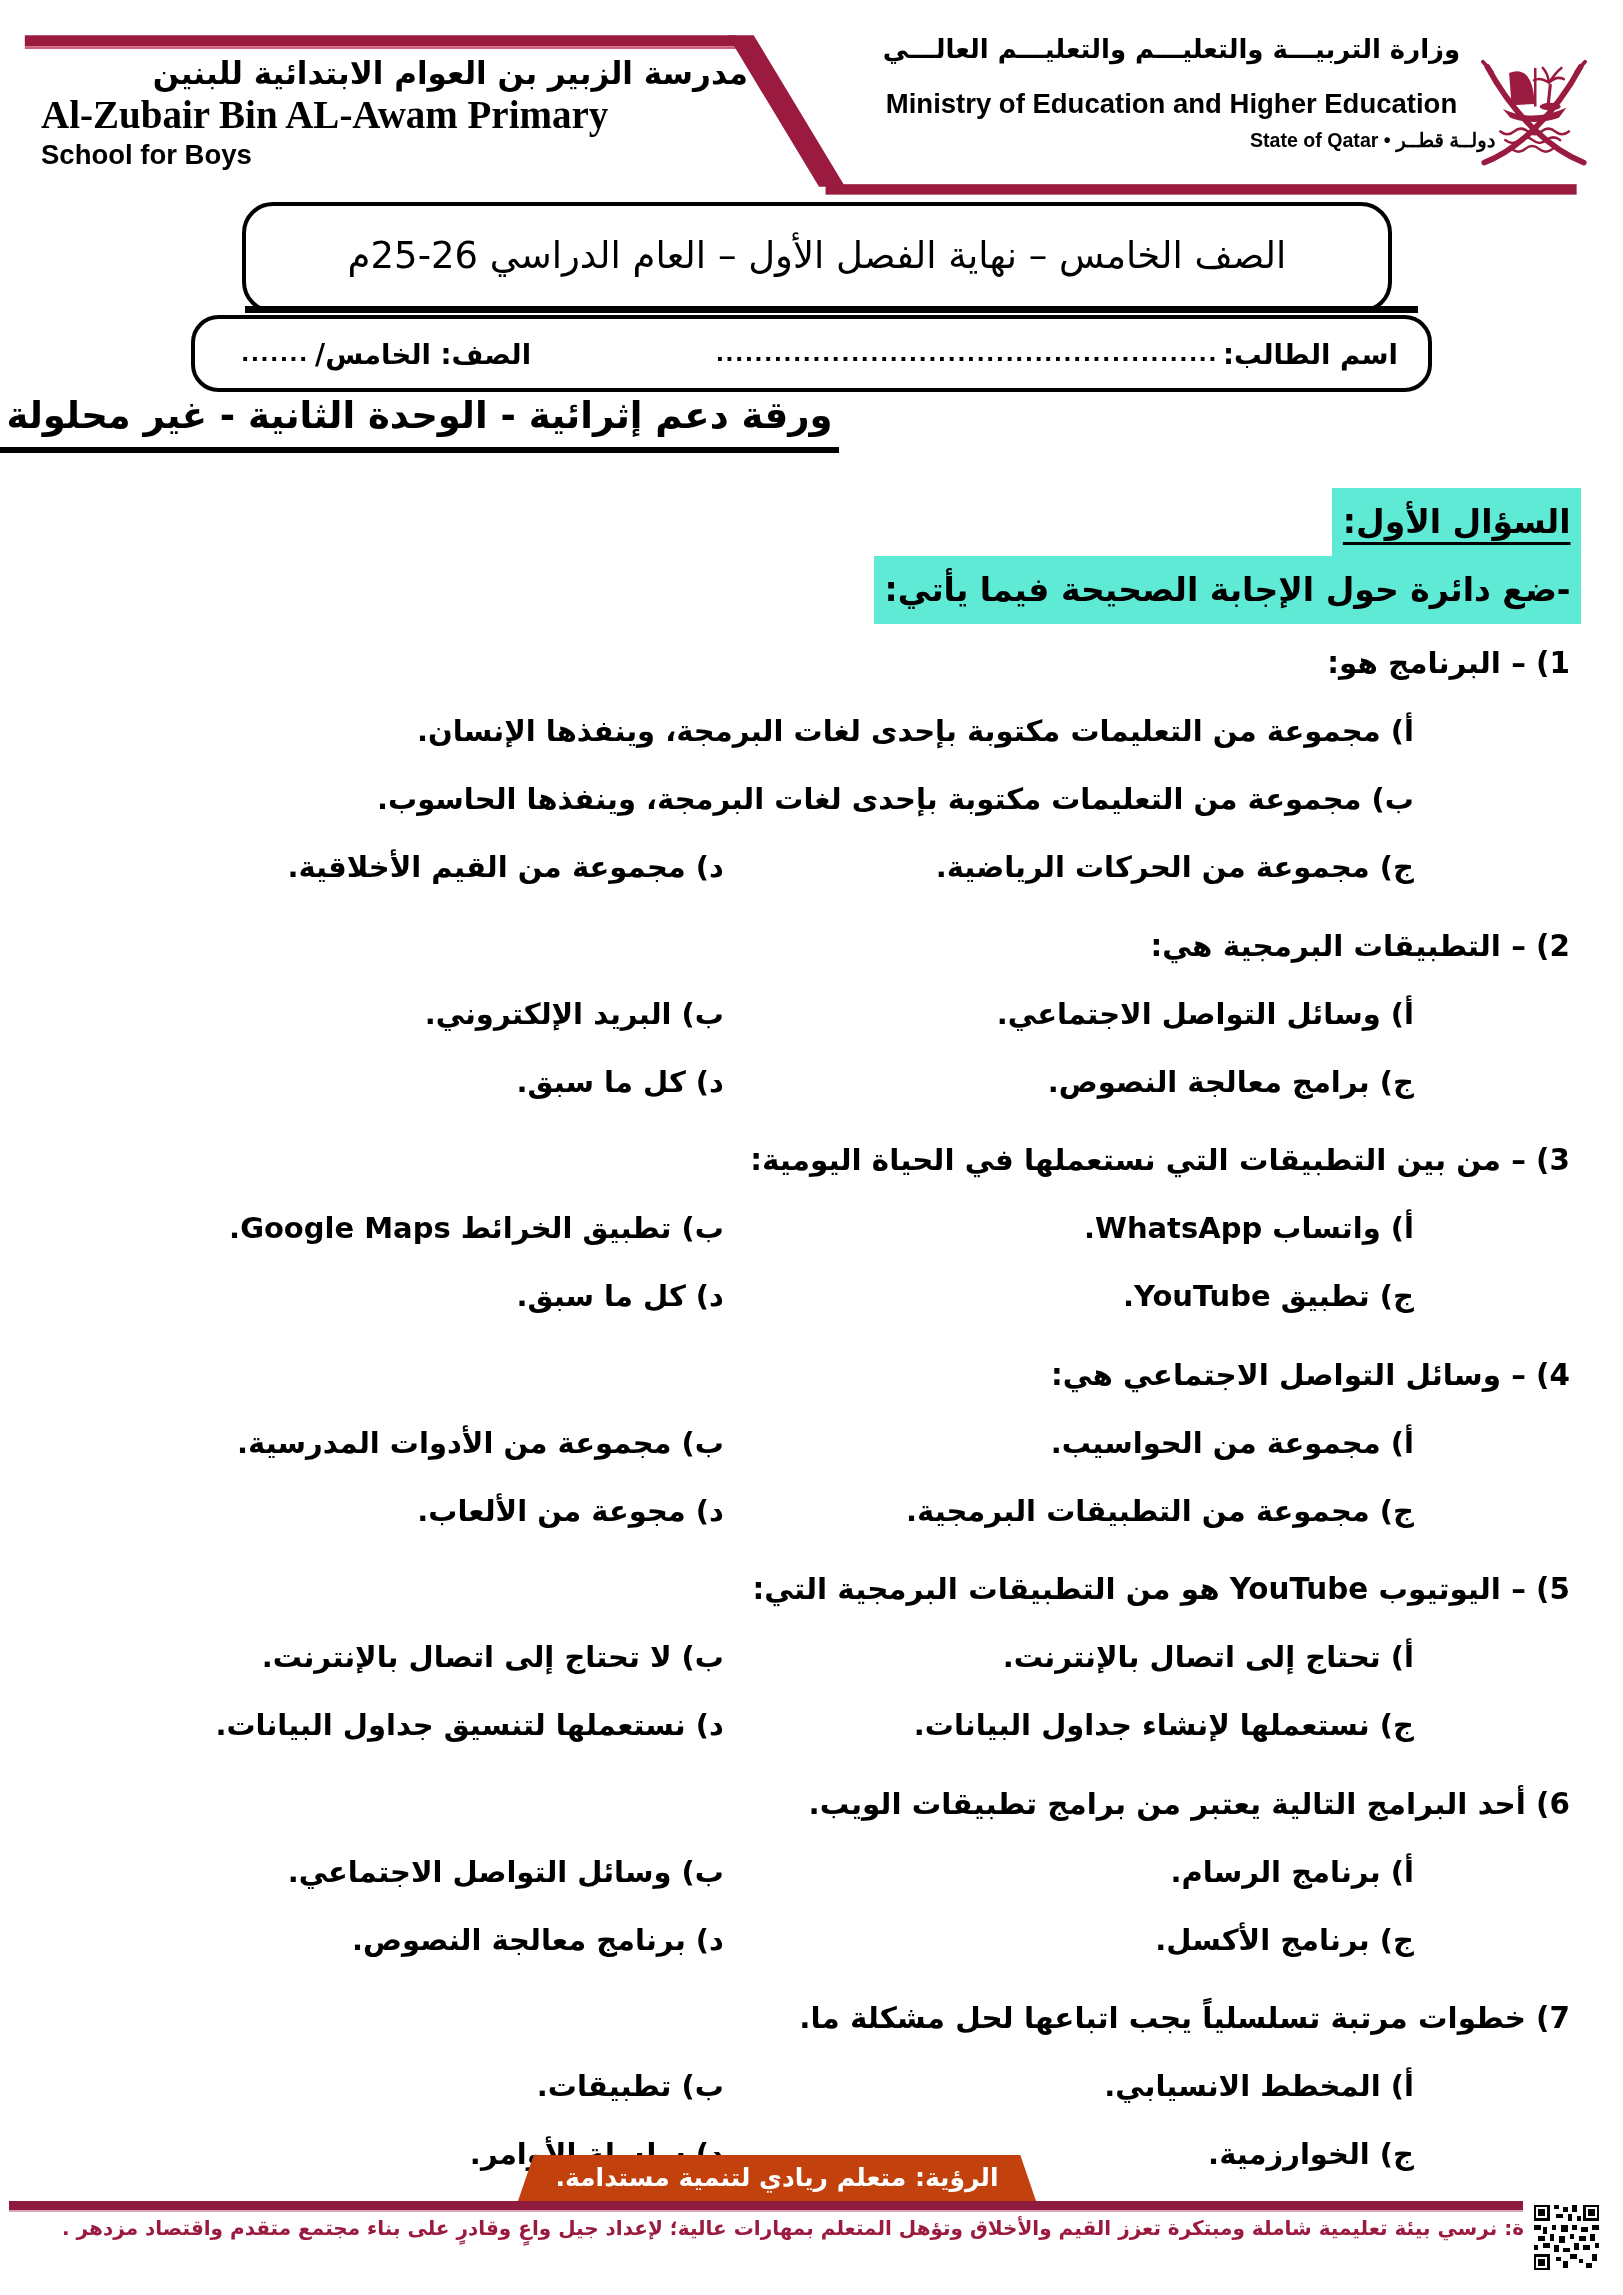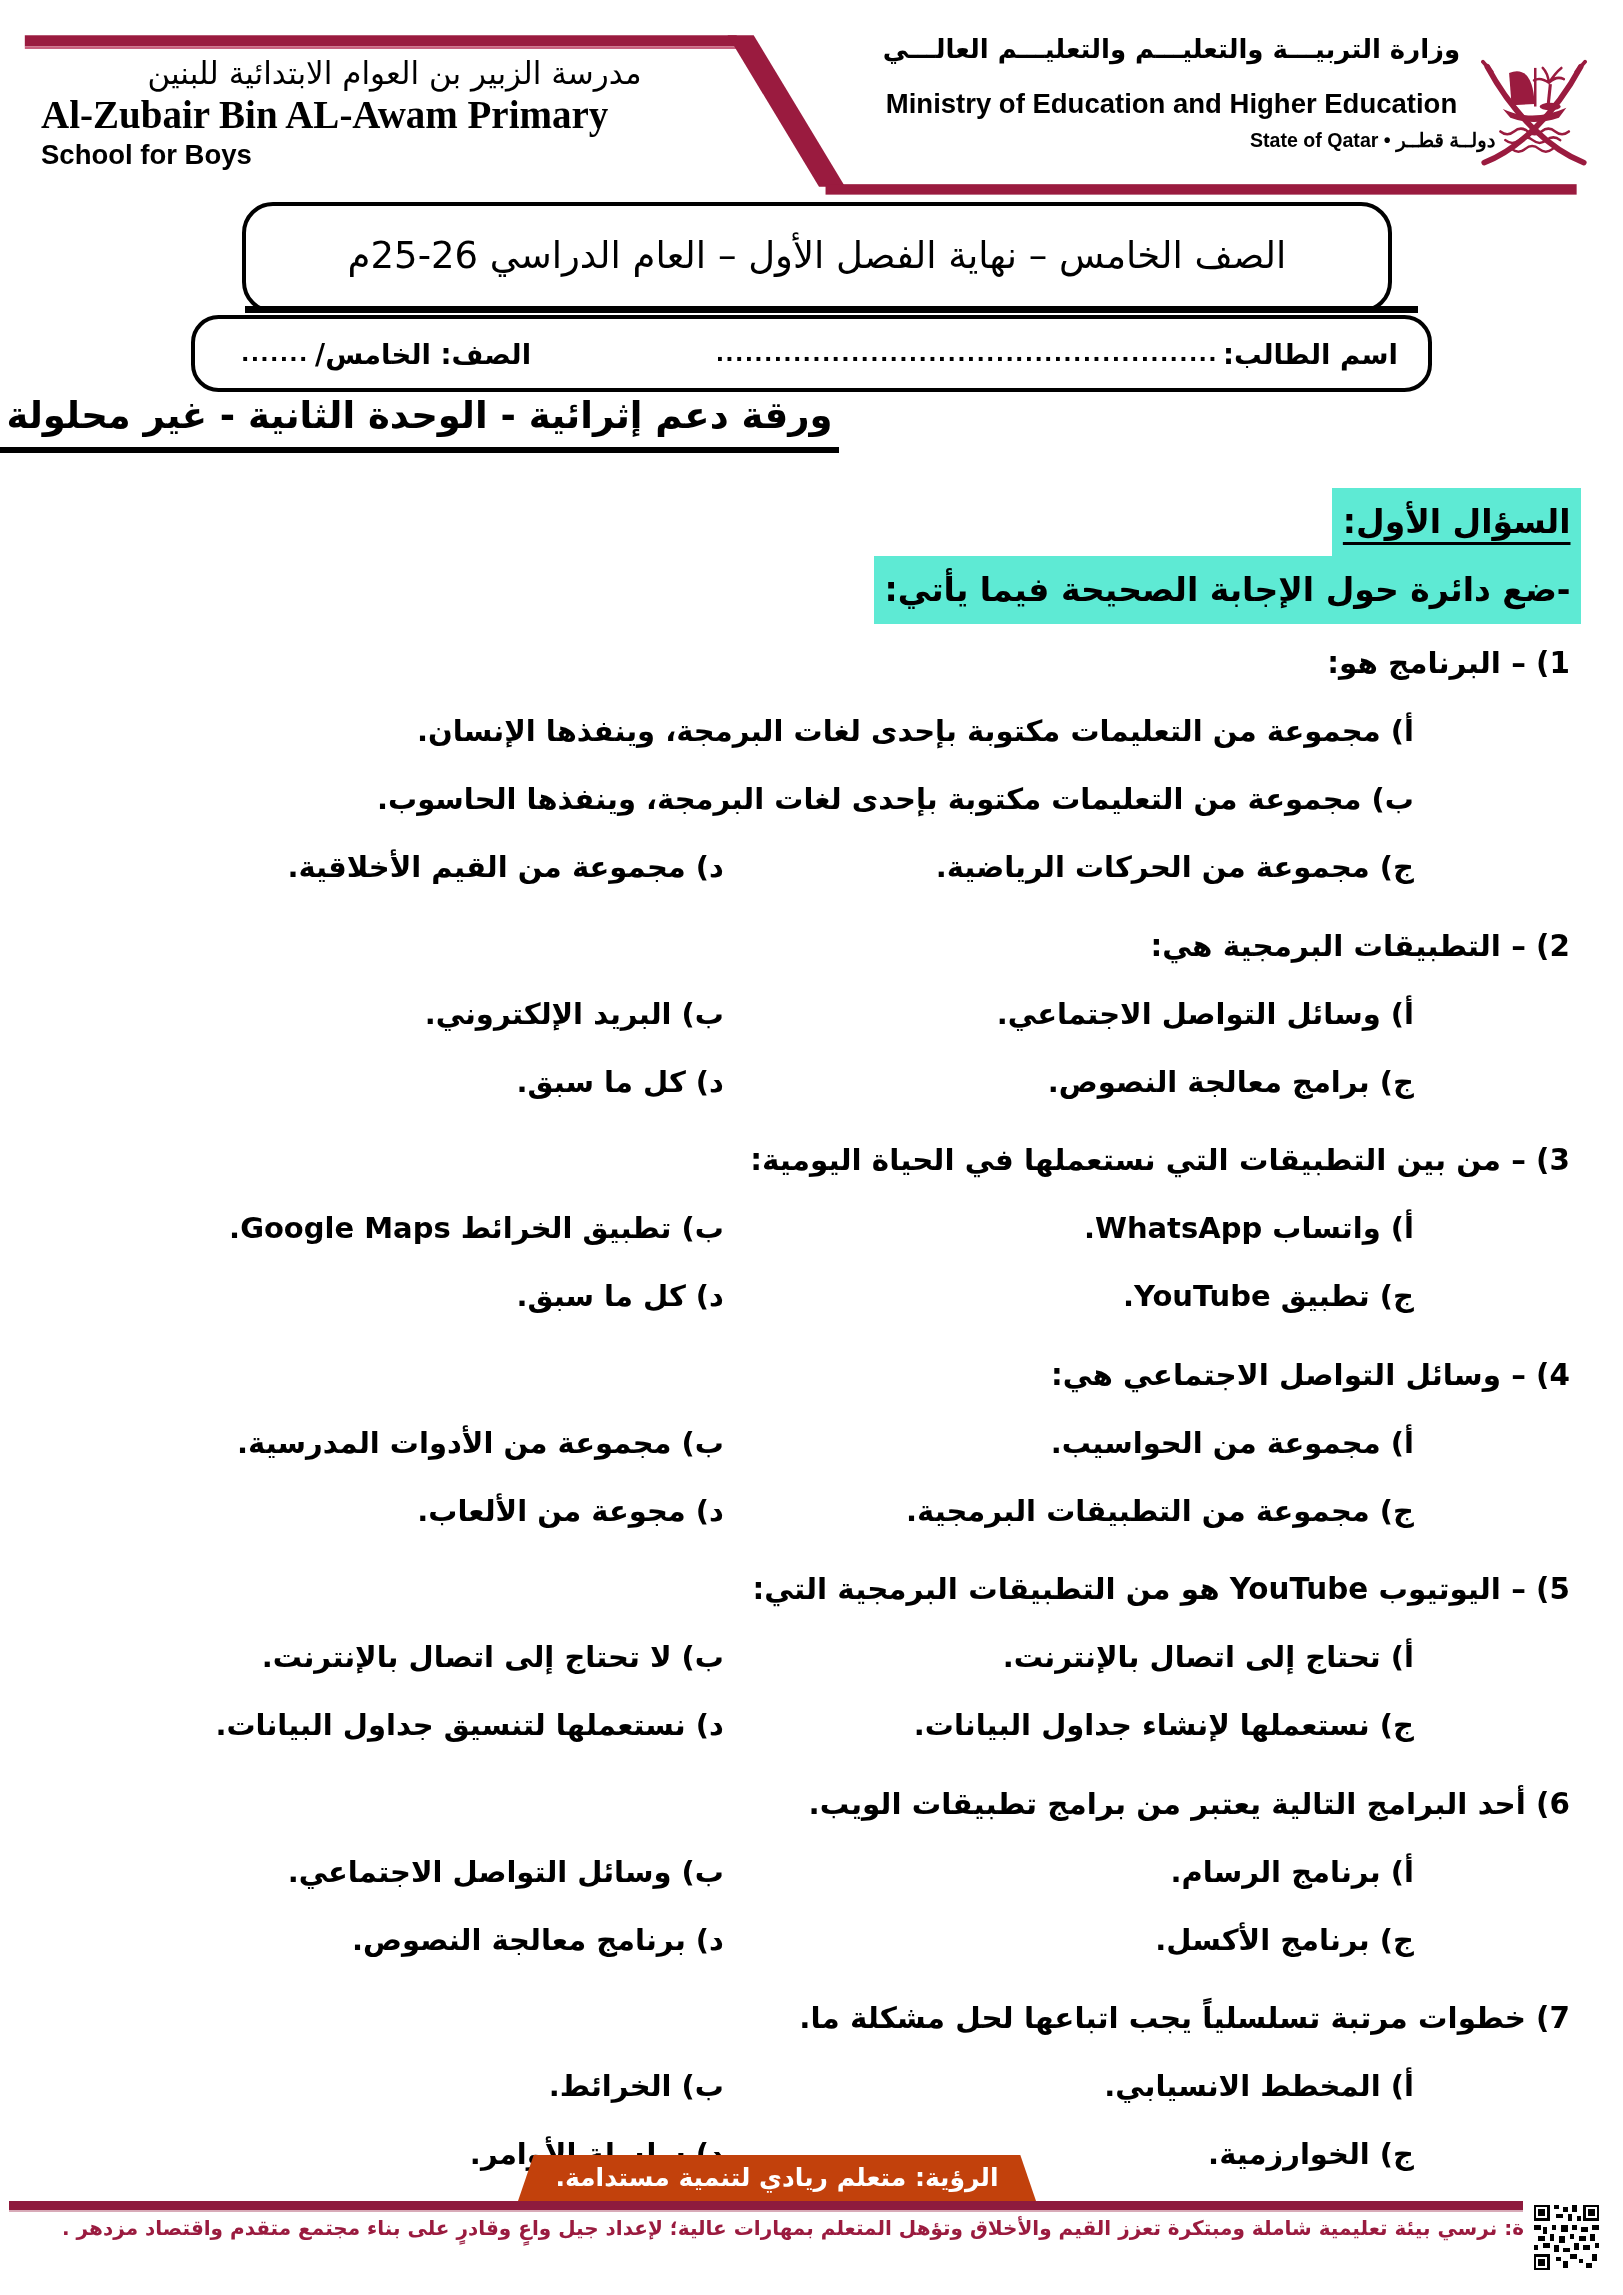--- a/index.html
+++ b/index.html
@@ -5,21 +5,21 @@
   html,body{margin:0;padding:0;}
   body{
     width:1623px;height:2295px;position:relative;background:#ffffff;
     overflow:hidden;font-family:"DejaVu Sans",sans-serif;color:#000;
   }
   .abs{position:absolute;}
 
   
   #header-frame{left:0;top:0;width:1623px;height:209px;}
   #school-block{left:41px;top:55px;width:707px;}
-  #school-name-ar{font-size:31px;font-weight:normal;white-space:nowrap;direction:rtl;text-align:center;}
+  #school-name-ar{font-size:31px;font-weight:bold;white-space:nowrap;direction:rtl;text-align:right;}
   #school-name-en{font-family:"Liberation Serif",serif;font-size:39px;font-weight:bold;line-height:1.0;margin-top:3.9px;}
   #school-name-en2{font-family:"Liberation Sans",sans-serif;font-size:27.5px;font-weight:bold;margin-top:5.2px;}
   #ministry-block{left:841px;top:34px;width:661px;text-align:center;}
   #ministry-ar{font-size:26px;font-weight:bold;direction:rtl;white-space:nowrap;}
   #ministry-en{font-family:"Liberation Sans",sans-serif;font-size:27.5px;font-weight:bold;margin-top:24px;white-space:nowrap;}
   #state-line{font-family:"Liberation Sans",sans-serif;font-size:19.6px;font-weight:bold;margin-top:9.2px;text-align:right;padding-right:6.5px;}
   #emblem{left:1471px;top:43px;width:126px;height:137px;}
 
   
   #banner-box{left:242px;top:202px;width:1142px;height:103px;border:4.6px solid #000;border-radius:31px;
@@ -199,21 +199,21 @@
     <div class="qrow">
       <div class="c1">ج) برنامج الأكسل.</div>
       <div class="c2">د) برنامج معالجة النصوص.</div>
     </div>
   </div>
 
   <div class="q">
     <div class="qh">7) خطوات مرتبة تسلسلياً يجب اتباعها لحل مشكلة ما.</div>
     <div class="qrow">
       <div class="c1">أ) المخطط الانسيابي.</div>
-      <div class="c2">ب) الخرائط.</div>
+      <div class="c2">ب) تطبيقات.</div>
     </div>
     <div class="qrow">
       <div class="c1">ج) الخوارزمية.</div>
       <div class="c2">د) سلسلة الأوامر.</div>
     </div>
   </div>
 
 </div>
 
 <div class="abs" id="vision-trapezoid">

